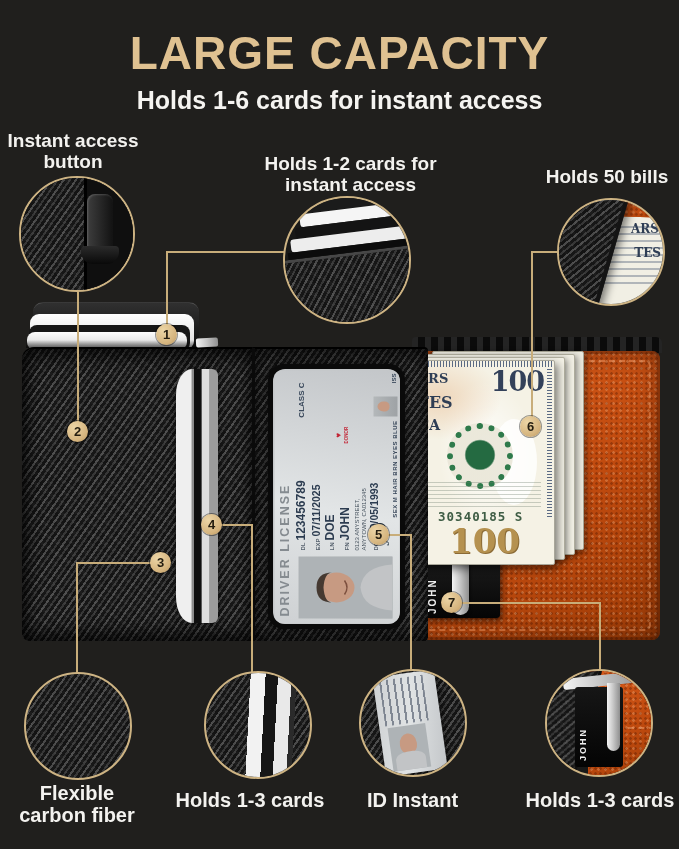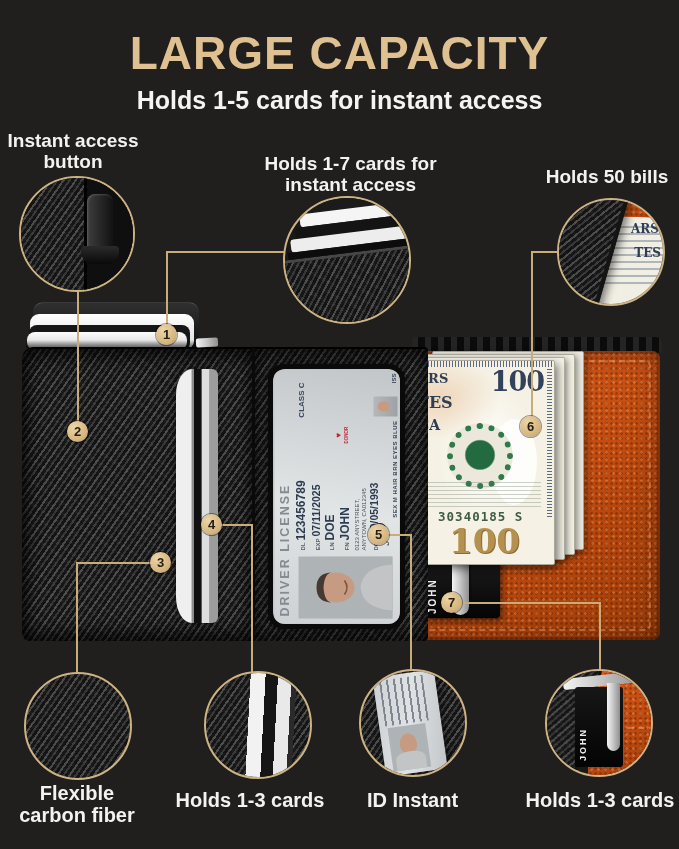--- a/index.html
+++ b/index.html
@@ -40,28 +40,28 @@
   .r-sm{font-size:6px;line-height:7px;color:#44505c;}
   .vtext{writing-mode:vertical-rl;transform:rotate(180deg);text-orientation:mixed;}
   .serif{font-family:"DejaVu Serif",serif;}
 </style>
 </head>
 <body>
 
 <div class="stage">
 
   <div class="abs ctr title" style="left:0;top:26px;width:679px;">LARGE CAPACITY</div>
-  <div class="abs ctr subtitle" style="left:0;top:86px;width:679px;">Holds 1-5 cards for instant access</div>
+  <div class="abs ctr subtitle" style="left:0;top:86px;width:679px;">Holds 1-6 cards for instant access</div>
 
   <div class="abs ctr wlabel" style="left:-3px;top:130px;width:152px;font-size:19px;line-height:21px;">
     <div>Instant access</div>
     <div>button</div>
   </div>
   <div class="abs ctr wlabel" style="left:243px;top:153px;width:215px;font-size:19px;line-height:21px;">
-    <div>Holds 1-7 cards for</div>
+    <div>Holds 1-2 cards for</div>
     <div>instant access</div>
   </div>
   <div class="abs ctr wlabel" style="left:527px;top:166px;width:160px;font-size:19px;">Holds 50 bills</div>
 
   <div class="abs">
     <div class="abs" style="left:33px;top:302px;width:166px;height:48px;border-radius:10px;background:linear-gradient(#303030,#0e0e0e);border-top:1px solid rgba(255,255,255,.18);"></div>
     <div class="abs" style="left:30px;top:314px;width:164px;height:36px;border-radius:9px;background:linear-gradient(#ffffff,#d9d9d9);"></div>
     <div class="abs" style="left:29px;top:325px;width:161px;height:26px;border-radius:8px;background:#161616;"></div>
     <div class="abs" style="left:27px;top:332px;width:160px;height:18px;border-radius:8px;background:linear-gradient(#fdfdfd,#cfcfcf);"></div>
     <div class="abs" style="left:26px;top:340px;width:182px;height:8px;background:linear-gradient(rgba(0,0,0,0),rgba(0,0,0,.6));"></div>

